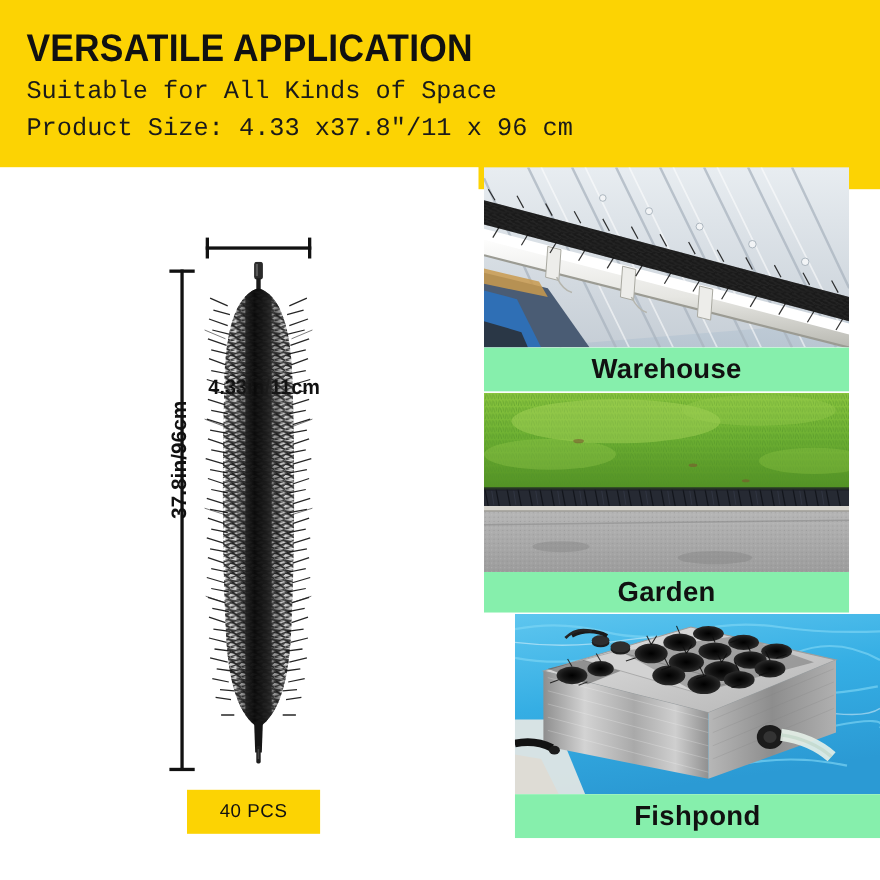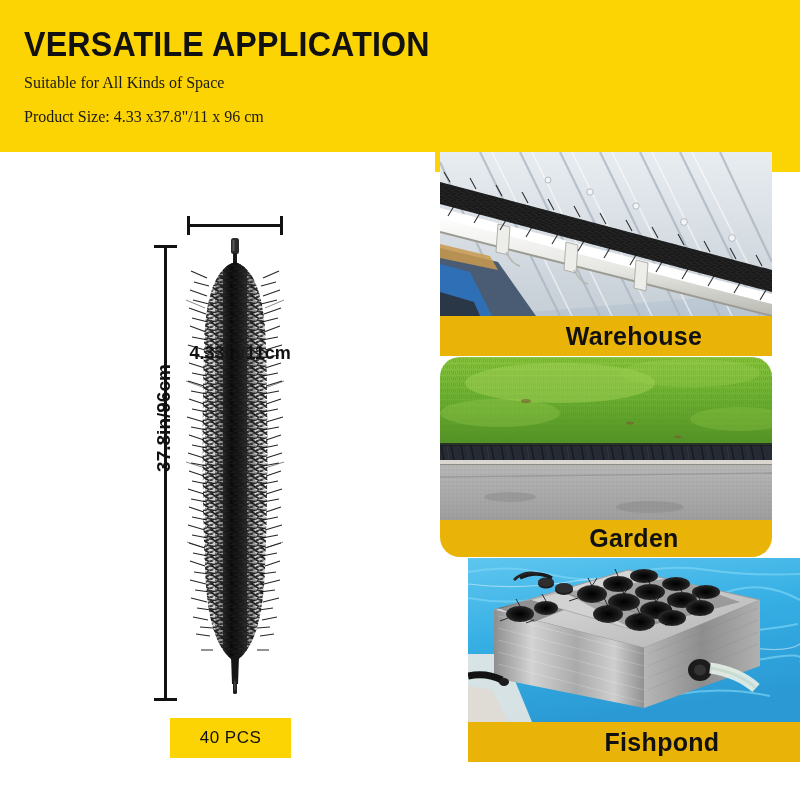--- a/index.html
+++ b/index.html
@@ -29,22 +29,22 @@
     font-weight: bold;
     font-size: 35px;
     line-height: 40px;
     letter-spacing: 0.2px;
     color: #111111;
     transform: scaleX(0.92);
     transform-origin: left center;
     white-space: nowrap;
   }
   .header-sub {
-    font-family: Liberation Serif, serif;
-    font-size: 16px;
+    font-family: Liberation Mono, monospace;
+    font-size: 23px;
     line-height: 30px;
     color: #1a1a1a;
     white-space: nowrap;
     margin-top: 4px;
   }
 
   
   .diagram {
     position: absolute;
     left: 0; top: 152px;
@@ -145,38 +145,37 @@
   .panel-photo {
     position: absolute;
     left: 0; top: 0;
     width: 332px;
     overflow: hidden;
   }
   .panel-caption {
     position: absolute;
     left: 0;
     width: 332px;
-    background: #eab308;
+    background: #86efac;
     display: flex;
     align-items: center;
     justify-content: center;
     font-family: "Liberation Sans", sans-serif;
     font-weight: bold;
     font-size: 25px;
     color: #111111;
     letter-spacing: 0.3px;
-    padding-left: 28px;
   }
 
   
   .panel-1 { top: 0px;   height: 204px; }
   .panel-1 .panel-photo  { height: 164px; }
   .panel-1 .panel-caption{ top: 164px; height: 40px; }
 
-  .panel-2 { top: 205px; height: 200px; border-radius: 20px; }
+  .panel-2 { top: 205px; height: 200px; }
   .panel-2 .panel-photo  { height: 163px; }
   .panel-2 .panel-caption{ top: 163px; height: 37px; }
 
   .panel-3 { top: 406px; height: 204px; margin-left: 28px; }
   .panel-3 .panel-photo  { height: 164px; }
   .panel-3 .panel-caption{ top: 164px; height: 40px; }
 
   .panel-photo svg { display: block; }
 </style>
 </head>

